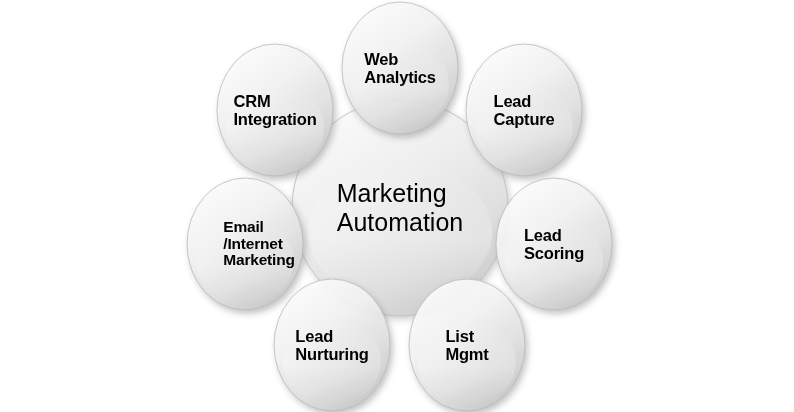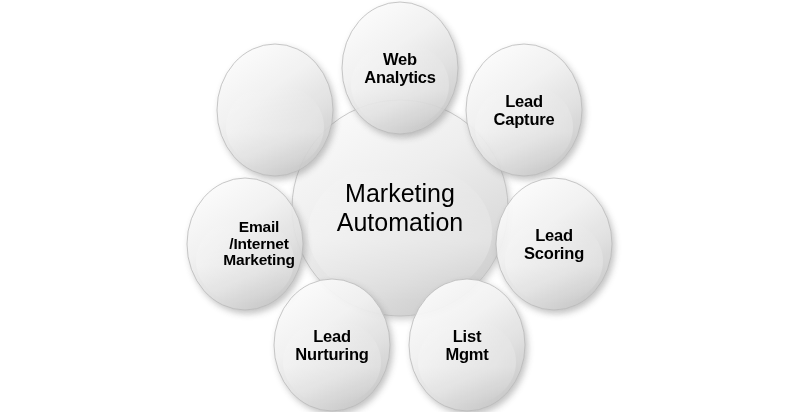--- a/index.html
+++ b/index.html
@@ -28,21 +28,21 @@
     width: 794px;
     height: 412px;
   }
 
   
   .label {
     position: absolute;
     display: flex;
     align-items: center;
     justify-content: center;
-    text-align: center;
+    text-align: left;
     color: #000000;
     font-weight: bold;
     line-height: 1.12;
     letter-spacing: -0.2px;
     pointer-events: none;
     white-space: pre-line;
   }
 
   .label.center {
     font-size: 25px;
@@ -156,20 +156,22 @@
   <div class="label satellite" style="left:409px; top:303px; width:116px; height:84px;">List
 Mgmt</div>
 
   <div class="label satellite" style="left:274px; top:303px; width:116px; height:84px;">Lead
 Nurturing</div>
 
   <div class="label satellite small" style="left:199px; top:202px; width:120px; height:84px;">Email
 /Internet
 Marketing</div>
 
+  <div class="label satellite" style="left:215px; top:68px; width:120px; height:84px;">CRM
+Integration</div>
 
   <div class="hit" style="left:342px; top:2px; width:116px; height:132px;"></div>
   <div class="hit" style="left:466px; top:44px; width:116px; height:132px;"></div>
   <div class="hit" style="left:496px; top:178px; width:116px; height:132px;"></div>
   <div class="hit" style="left:409px; top:279px; width:116px; height:132px;"></div>
   <div class="hit" style="left:274px; top:279px; width:116px; height:132px;"></div>
   <div class="hit" style="left:187px; top:178px; width:116px; height:132px;"></div>
   <div class="hit" style="left:217px; top:44px; width:116px; height:132px;"></div>
   <div class="hit" style="left:292px; top:100px; width:216px; height:216px;"></div>
 

